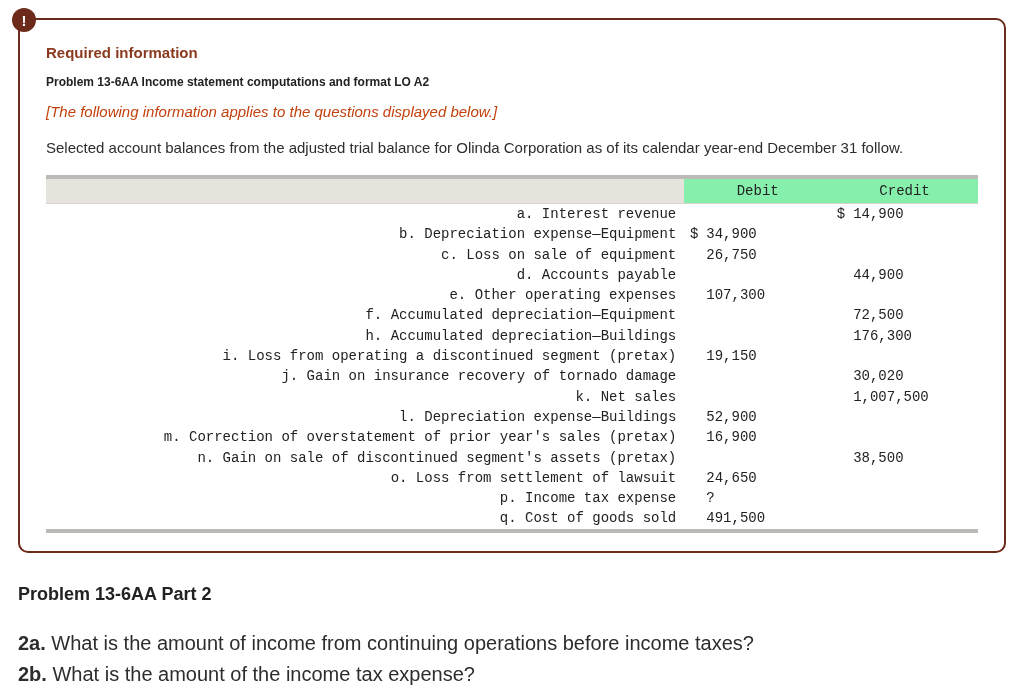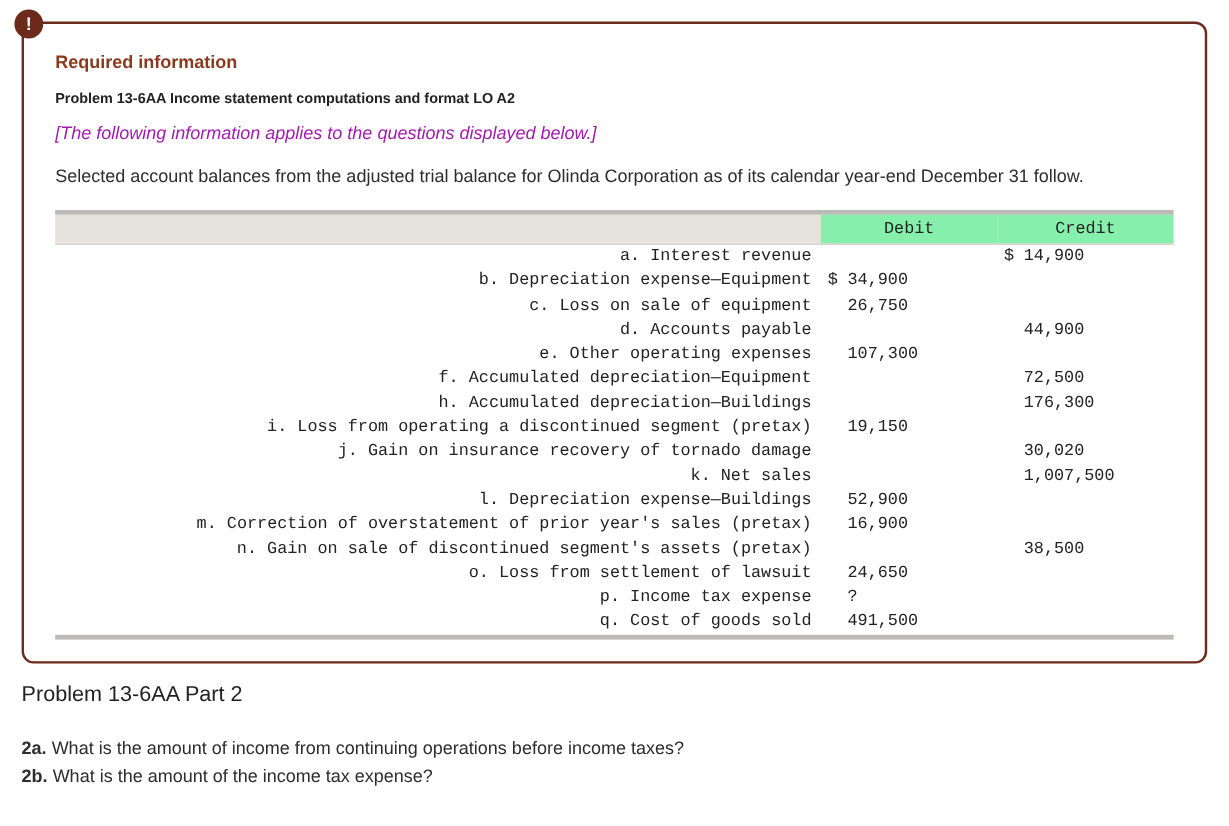--- a/index.html
+++ b/index.html
@@ -41,21 +41,21 @@
     margin-bottom: 10px;
   }
   .problem-title {
     font-weight: 700;
     font-size: 12px;
     color: #222;
     margin-bottom: 10px;
   }
   .applies {
     font-style: italic;
-    color: #a21caf;
+    color: #c2410c;
     margin-bottom: 14px;
   }
   .intro {
     color: #2d2d2d;
     margin-bottom: 16px;
   }
   .tbl-wrap {
     border-top: 4px solid #bcbab6;
     border-bottom: 4px solid #bcbab6;
   }
@@ -86,27 +86,27 @@
     white-space: pre;
     min-width: 110px;
   }
   table.ledger td.sym {
     text-align: right;
     width: 14px;
     padding-right: 0;
     padding-left: 4px;
   }
   .part-title {
-    font-weight: 400;
+    font-weight: 700;
     font-size: 18px;
     color: #222;
-    margin-top: 12px;
+    margin-top: 28px;
     margin-bottom: 22px;
   }
-  .qline { margin-bottom: 2px; font-size: 15px; }
+  .qline { margin-bottom: 2px; font-size: 20px; }
   .qline b { font-weight: 700; }
 </style>
 </head>
 <body>
 
 <div class="card">
   <div class="badge">!</div>
 
   <div class="req-info">Required information</div>
 

